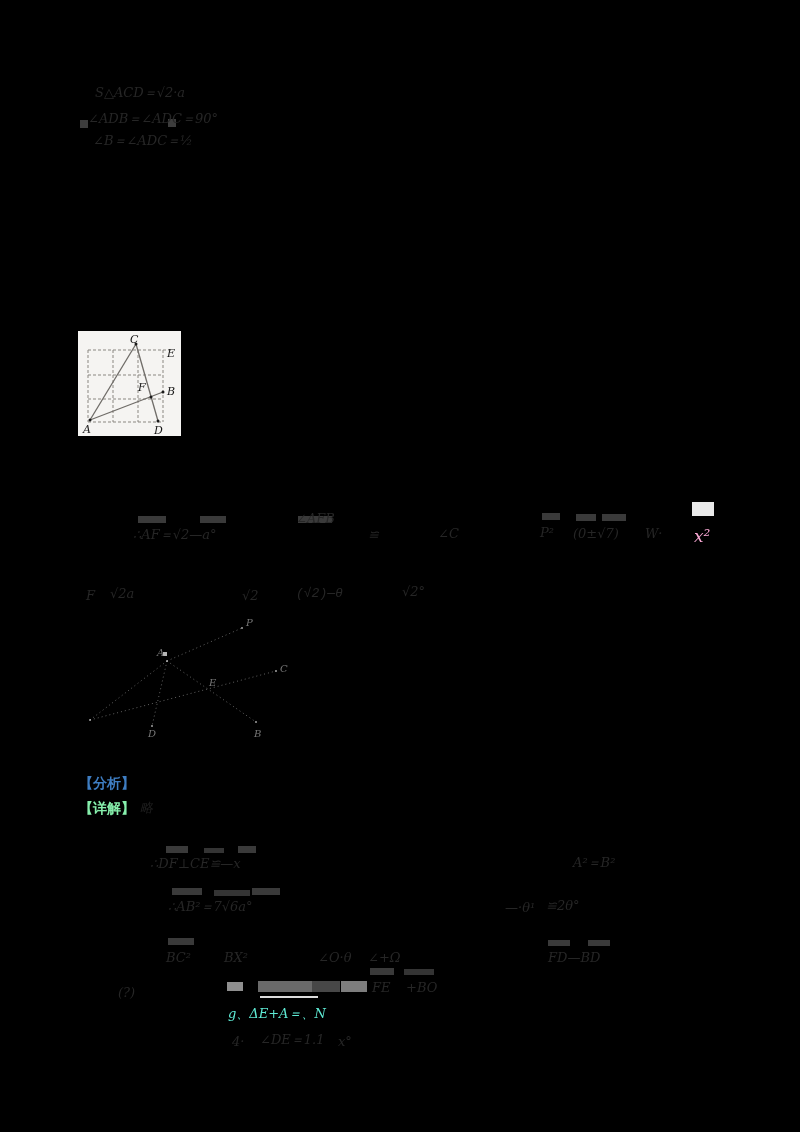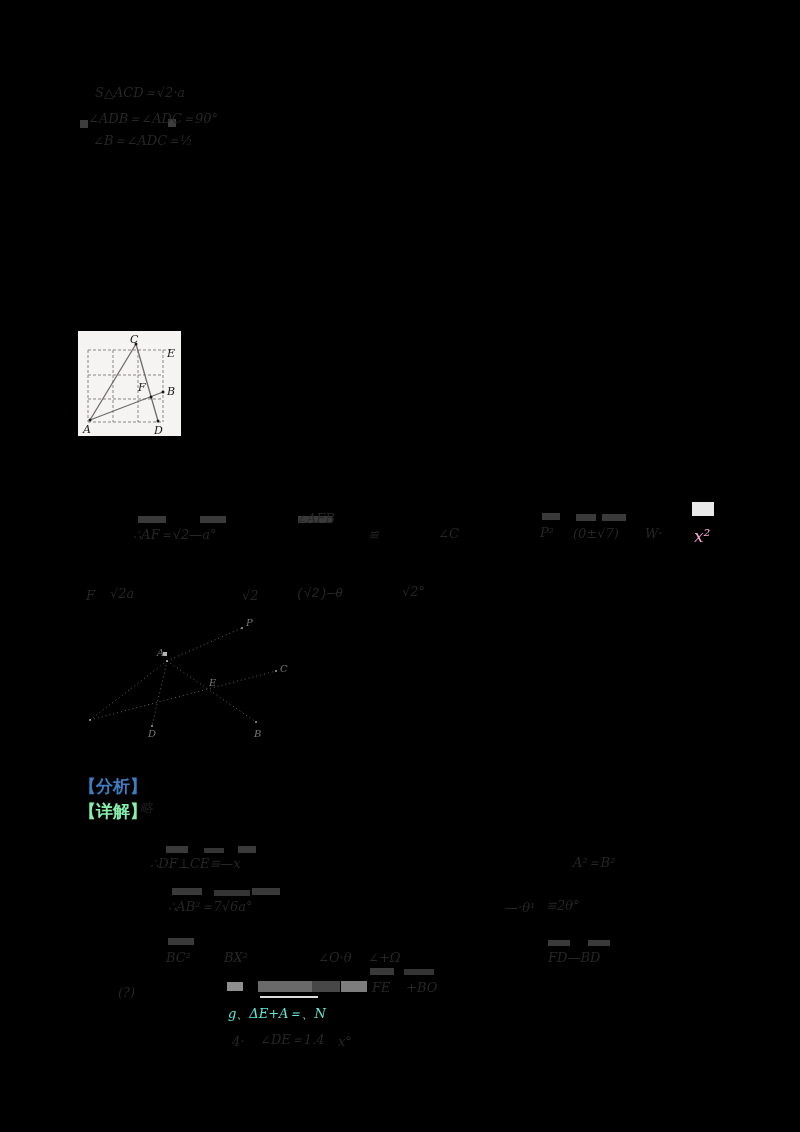--- a/index.html
+++ b/index.html
@@ -3,21 +3,21 @@
 <meta charset="utf-8">
 <style>
   html,body{margin:0;padding:0;background:#000;}
   .page{position:relative;width:800px;height:1132px;background:#000;overflow:hidden;
         font-family:"DejaVu Serif","Liberation Serif",serif;}
   .frag{position:absolute;font-style:italic;font-size:13px;color:#262626;white-space:pre;line-height:1.1;margin-top:24px;}
   .hl{position:absolute;}
   .figbox{position:absolute;background:#f5f4f2;}
   .fig2{position:absolute;}
   .tag{position:absolute;font-family:"DejaVu Sans","Liberation Sans",sans-serif;
-       font-weight:bold;font-size:17px;letter-spacing:0px;}
+       font-weight:bold;font-size:14px;letter-spacing:0px;}
 </style>
 </head>
 <body>
 
 <div class="page">
   <div id="hl-layer">
       <div class="hl" style="left: 80px; top: 120px; width: 8px; height: 8px; background: rgb(61, 61, 61);"></div>
       <div class="hl" style="left: 168px; top: 119px; width: 8px; height: 8px; background: rgb(61, 61, 61);"></div>
       <div class="hl" style="left: 138px; top: 516px; width: 28px; height: 7px; background: rgb(58, 58, 58);"></div>
       <div class="hl" style="left: 200px; top: 516px; width: 26px; height: 7px; background: rgb(58, 58, 58);"></div>
@@ -70,21 +70,21 @@
       <div class="frag" style="left: 166px; top: 927px;">BC²</div>
       <div class="frag" style="left: 224px; top: 927px;">BX²</div>
       <div class="frag" style="left: 318px; top: 927px;">∠O·θ</div>
       <div class="frag" style="left: 368px; top: 927px;">∠+Ω</div>
       <div class="frag" style="left: 548px; top: 927px;">FD—BD</div>
       <div class="frag" style="left: 372px; top: 957px;">FE</div>
       <div class="frag" style="left: 406px; top: 957px;">+BO</div>
       <div class="frag" style="left: 118px; top: 962px;">(?)</div>
       <div class="frag" style="left: 228px; top: 983px; color: #5eead4;">g、ΔE+A＝、N</div>
       <div class="frag" style="left: 232px; top: 1011px;">4·</div>
-      <div class="frag" style="left: 260px; top: 1009px;">∠DE＝1.4</div>
+      <div class="frag" style="left: 260px; top: 1009px;">∠DE＝1.1</div>
       <div class="frag" style="left: 338px; top: 1011px;">x°</div>
     </div>
 
   <div class="figbox" id="fig1box" style="left: 78px; top: 331px; width: 103px; height: 105px; background: rgb(245, 244, 242);">
     <svg id="fig1" width="103" height="105">
         <line x1="10" y1="19" x2="93" y2="19" stroke="#8a8781" stroke-width="1" stroke-dasharray="3,2"></line>
         <line x1="10" y1="44" x2="85" y2="44" stroke="#8a8781" stroke-width="1" stroke-dasharray="3,2"></line>
         <line x1="10" y1="68" x2="85" y2="68" stroke="#8a8781" stroke-width="1" stroke-dasharray="3,2"></line>
         <line x1="10" y1="91" x2="85" y2="91" stroke="#8a8781" stroke-width="1" stroke-dasharray="3,2"></line>
         <line x1="10" y1="19" x2="10" y2="91" stroke="#8a8781" stroke-width="1" stroke-dasharray="3,2"></line>

